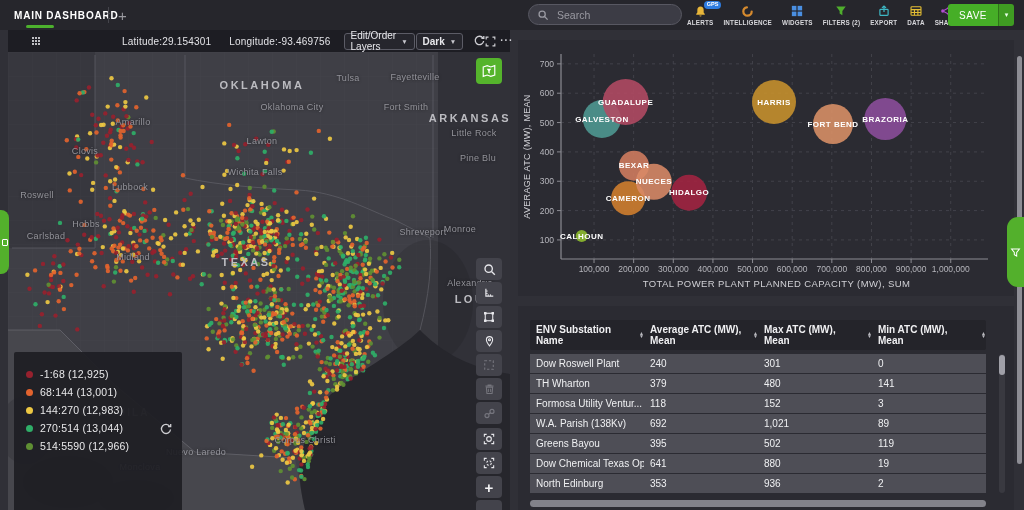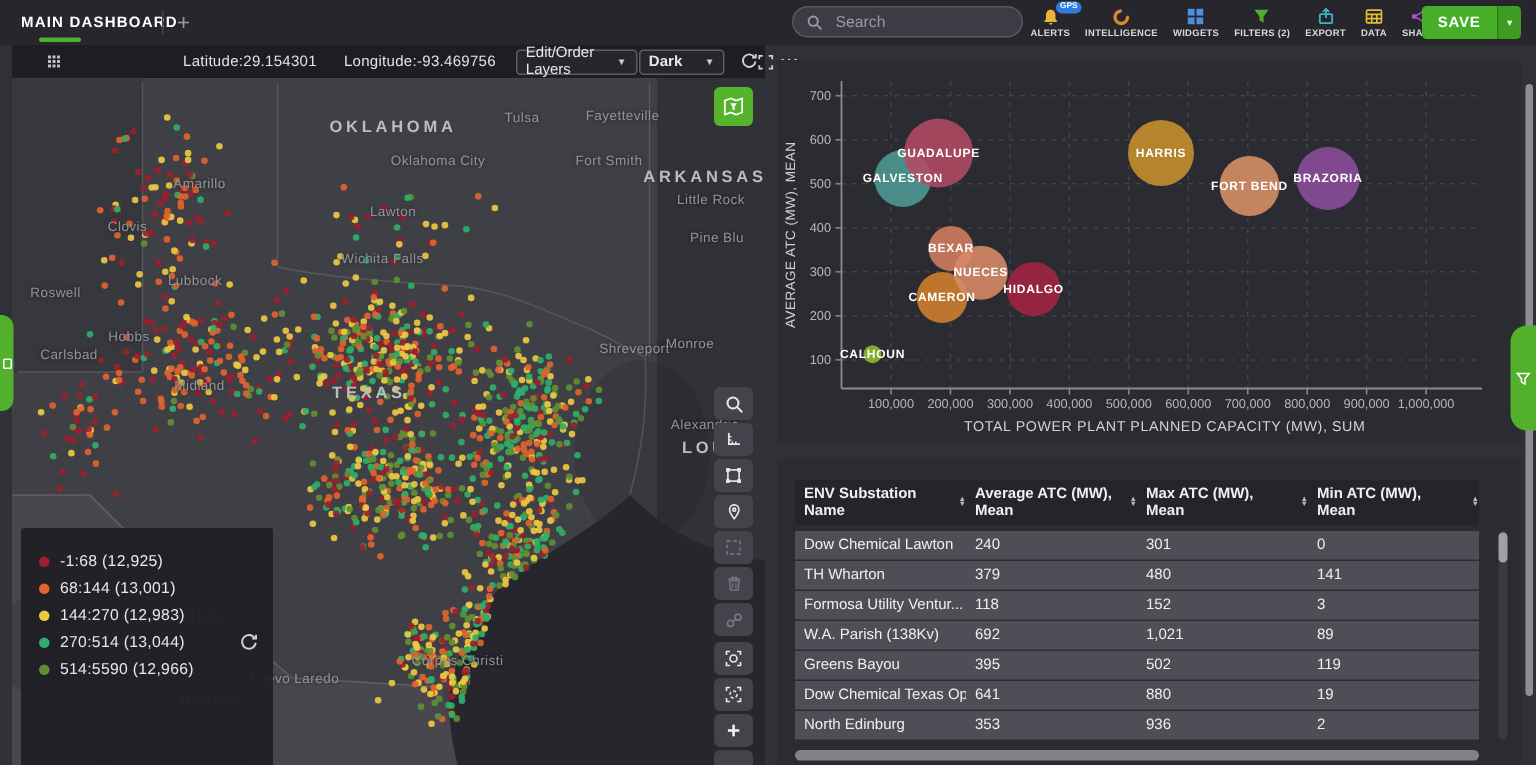--- a/index.html
+++ b/index.html
@@ -18,29 +18,29 @@
   .search{position:absolute;left:528px;top:4px;width:154px;height:21px;border:1px solid #585862;background:#3c3c45;border-radius:12px;display:flex;align-items:center;padding:0 8px;box-sizing:border-box;}
   .search svg{flex:none;}
   .search input{flex:1;min-width:0;border:none;outline:none;background:transparent;color:#d8d8dc;font-size:10.5px;margin-left:6px;font-family:inherit;}
   .search input::placeholder{color:#9a9aa2;}
   .nav-items{position:absolute;left:682px;top:0;height:30px;display:flex;align-items:center;}
   .nav-item{display:flex;flex-direction:column;align-items:center;justify-content:center;padding:0 5px;height:30px;}
   .nav-icon{position:relative;height:14px;display:flex;align-items:center;}
   .nav-label{font-size:6.3px;color:#d8d8dc;letter-spacing:.2px;margin-top:1px;white-space:nowrap;font-weight:bold;}
   .nav-badge{position:absolute;top:-3px;left:10px;background:#2e7ce0;color:#fff;font-size:5.5px;font-weight:bold;padding:1px 3px;border-radius:5px;line-height:1;}
   .save-btn{position:absolute;right:10px;top:4px;height:22px;display:flex;}
-  .save-main{background:#46ae27;color:#fff;font-size:10px;font-weight:bold;letter-spacing:.5px;display:flex;align-items:center;padding:0 11px;border-radius:3px 0 0 3px;}
+  .save-main{background:#46ae27;color:#fff;font-size:10px;font-weight:normal;letter-spacing:.5px;display:flex;align-items:center;padding:0 11px;border-radius:3px 0 0 3px;}
   .save-caret{background:#3f9c22;color:#eaffea;width:15px;display:flex;align-items:center;justify-content:center;font-size:7px;border-left:1px solid rgba(0,0,0,.25);border-radius:0 3px 3px 0;}
   
   .map-panel{position:absolute;left:8px;top:30px;width:502px;height:480px;background:#fde047;z-index:10;}
   .map-header{position:absolute;left:0;top:0;right:0;height:22px;background:#1d1d23;display:flex;align-items:center;z-index:40;}
   .drag-handle{margin-left:24px;display:grid;grid-template-columns:repeat(3,2px);grid-auto-rows:2px;gap:1px;}
   .drag-handle i{background:#c0c0c4;}
   .coord{font-size:10px;color:#e2e2e6;letter-spacing:.2px;}
-  .hdr-btn{border:1px solid #5c5c66;background:#26262d;color:#e8e8ec;font-size:10px;height:15px;padding:0 6px;border-radius:3px;display:flex;align-items:center;gap:15px;}
+  .hdr-btn{border:1px solid #5c5c66;background:#26262d;color:#e8e8ec;font-size:10px;height:15px;padding:0 6px;border-radius:3px;display:flex;align-items:center;gap:5px;}
   .hdr-btn .caret{font-size:6.5px;color:#c8c8ce;}
   .hdr-icon{color:#cfcfd4;display:flex;align-items:center;justify-content:center;width:14px;height:14px;}
   .dots-icon{color:#cfcfd4;font-size:10px;font-weight:bold;letter-spacing:1px;line-height:1;}
   .map-body{position:absolute;left:0;top:22px;width:502px;height:458px;overflow:hidden;background:#3f3f46;}
   .map-body svg.mapsvg{position:absolute;left:0;top:0;}
   .map-label{position:absolute;transform:translate(-50%,-50%);white-space:nowrap;pointer-events:none;}
   .map-label.state{font-size:11px;font-weight:bold;color:#bcbcc1;letter-spacing:2.5px;}
   .map-label.city{font-size:9px;color:#93939a;letter-spacing:.3px;text-shadow:0 0 3px rgba(0,0,0,.5);}
   .map-label.region{font-size:10px;font-weight:bold;color:#7b7b82;letter-spacing:2px;}
   
@@ -1932,21 +1932,21 @@
       <div class="th-cell">
         <span>Min ATC (MW), Mean</span>
         <span class="sort">
           <i>▲</i>
           <i>▼</i>
         </span>
       </div>
     </div>
   <div class="table-rows" id="table-rows">
       <div class="t-row">
-        <div class="t-cell">Dow Chemical Lawton</div>
+        <div class="t-cell">Dow Roswell Plant</div>
         <div class="t-cell">240</div>
         <div class="t-cell">301</div>
         <div class="t-cell">0</div>
       </div>
       <div class="t-row">
         <div class="t-cell">TH Wharton</div>
         <div class="t-cell">379</div>
         <div class="t-cell">480</div>
         <div class="t-cell">141</div>
       </div>

